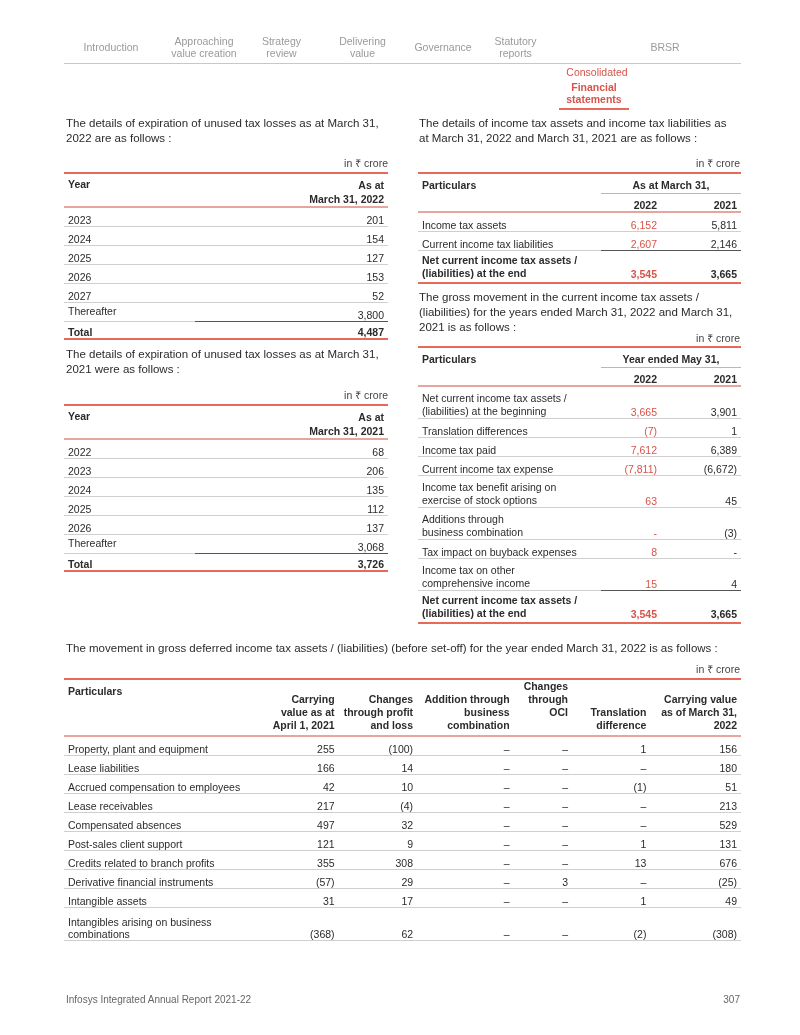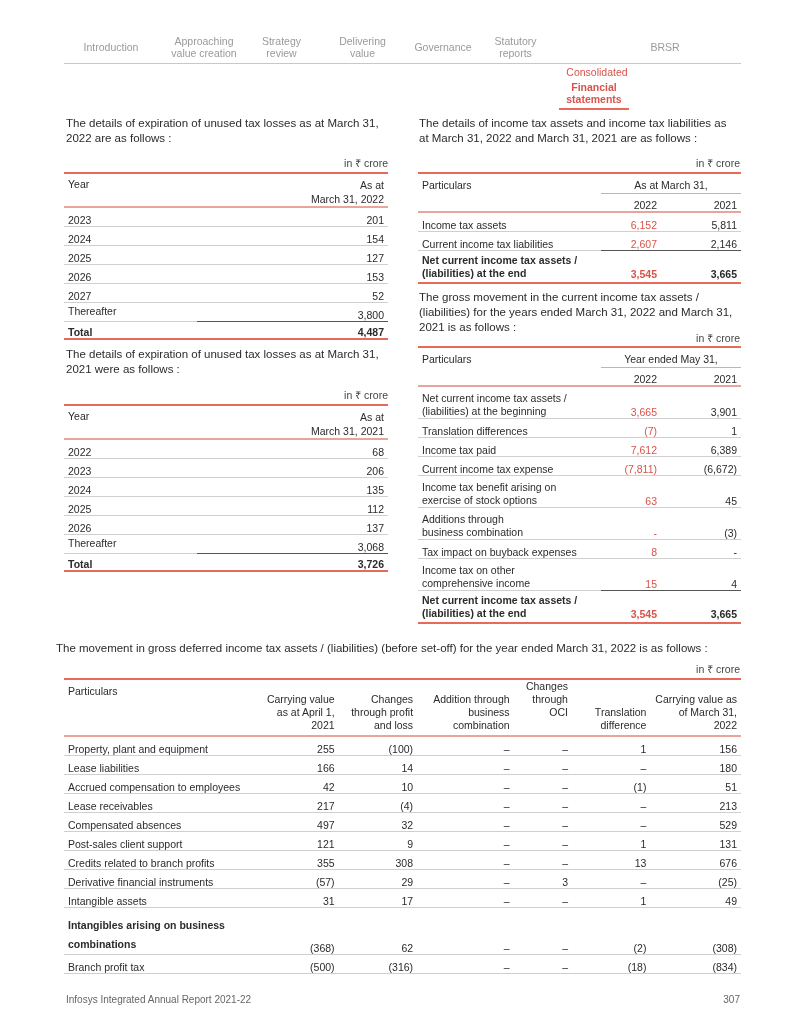--- a/index.html
+++ b/index.html
@@ -11,21 +11,21 @@
   .nav-item.single { padding-top: 6px; }
   .nav-item.active { color: #d9534a; font-weight: bold; margin-top: 46px; }
   .nav-item.active::after { content: ""; position: absolute; left: 2px; right: 2px; bottom: -5px; height: 2.5px; background: #e8685a; }
   .nav-sub { position: absolute; top: 66px; left: 559px; width: 76px; text-align: center; font-size: 10.5px; color: #d9534a; }
 
   .intro { position: absolute; font-size: 11.5px; line-height: 15px; color: #2b2b2b; }
   .unit { position: absolute; font-size: 10.5px; color: #444; text-align: right; }
 
   table { border-collapse: collapse; position: absolute; font-size: 10.5px; }
   td, th { padding: 0 4px; font-weight: normal; vertical-align: bottom; }
-  .thead-row th { font-weight: normal; color: #2b2b2b; margin-top: 8px; }
+  .thead-row th { font-weight: bold; color: #2b2b2b; margin-top: 8px; }
   .top-rule { border-top: 2.5px solid #e8685a; }
   .head-bottom { border-bottom: 2px solid #e8a59e; }
   .row td { border-bottom: 1px solid #cfcfcf; height: 19px; }
   .num { text-align: right; }
   .hl { color: #d9534a; }
   .total-row td { border-bottom: 2px solid #e8685a; font-weight: bold; height: 18px; }
   .pre-total td.num-last { border-bottom: 1.5px solid #555; }
   .section-label td { color: #d9534a; font-size: 10.5px; height: 18px; border-bottom: 1px solid #cfcfcf; }
 
   .footer { position: absolute; top: 994px; font-size: 10px; color: #666; }
@@ -235,21 +235,21 @@
     <td style="line-height:13px;padding-top:3px;padding-bottom:2px">
           <div>Net current income tax assets /</div>
           <div>(liabilities) at the end</div>
         </td>
     <td class="num hl" style="padding-right:14px;padding-bottom:2px">3,545</td>
     <td class="num" style="padding-bottom:2px">3,665</td>
   </tr>
 </tbody>
   </table>
 
-<div class="intro" style="top:641px;left:56px;width:680px">The movement in gross deferred income tax assets / (liabilities) (before set-off) for the year ended March 31, 2022 is as follows :</div>
+<div class="intro" style="top:641px;left:66px;width:680px">The movement in gross deferred income tax assets / (liabilities) (before set-off) for the year ended March 31, 2022 is as follows :</div>
 <div class="unit" style="top:662px;left:632px;width:108px">in ₹ crore</div>
 <table id="t5" style="top:678px;left:64px;width:677px">
   <thead>
     <tr class="thead-row top-rule head-bottom" style="line-height:13px">
       <th style="text-align:left;vertical-align:top;padding-top:5px;width:195px;height:46px">Particulars</th>
       <th class="num" style="width:78px;padding-bottom:3px">Carrying value as at April 1, 2021</th>
       <th class="num" style="width:78px;padding-bottom:3px">Changes through profit and loss</th>
       <th class="num" style="width:96px;padding-bottom:3px">Addition through business combination</th>
       <th class="num" style="width:58px;padding-bottom:16px">Changes through OCI</th>
       <th class="num" style="width:78px;padding-bottom:3px">Translation difference</th>
@@ -332,34 +332,25 @@
       <tr class="row">
         <td>Intangible assets</td>
         <td class="num">31</td>
         <td class="num">17</td>
         <td class="num">–</td>
         <td class="num">–</td>
         <td class="num">1</td>
         <td class="num">49</td>
       </tr>
       <tr class="row">
-        <td style="line-height: 19px; height: 32px; padding-top: 8px; padding-right: 30px; font-weight: bold;">Intangibles arising on business combinations</td>
+        <td style="line-height: 12px; height: 32px; padding-top: 8px; padding-right: 30px;">Intangibles arising on business combinations</td>
         <td class="num">(368)</td>
         <td class="num">62</td>
         <td class="num">–</td>
         <td class="num">–</td>
         <td class="num">(2)</td>
         <td class="num">(308)</td>
       </tr>
-      <tr class="row">
-        <td>Branch profit tax</td>
-        <td class="num">(500)</td>
-        <td class="num">(316)</td>
-        <td class="num">–</td>
-        <td class="num">–</td>
-        <td class="num">(18)</td>
-        <td class="num">(834)</td>
-      </tr>
     </tbody>
 </table>
 
 <div class="footer" style="left:66px">Infosys Integrated Annual Report 2021-22</div>
 <div class="footer" style="left:700px;width:40px;text-align:right">307</div>
 
 </body></html>

